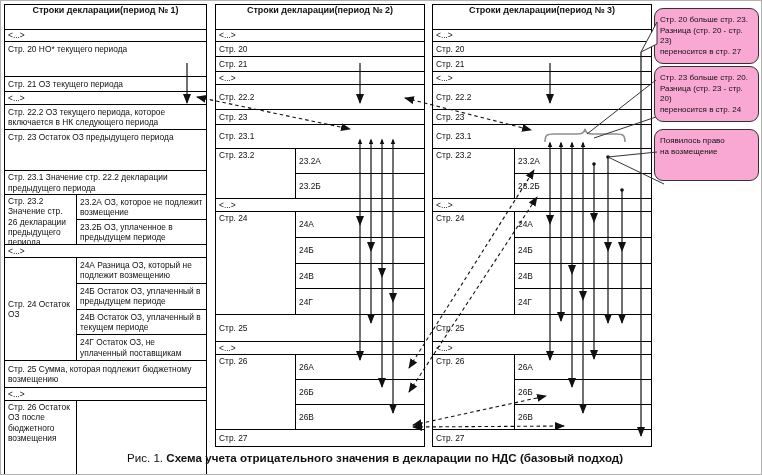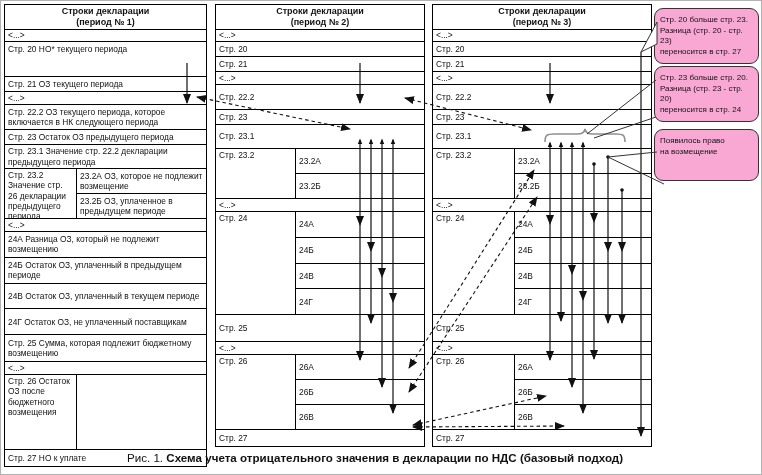--- a/index.html
+++ b/index.html
@@ -2,21 +2,21 @@
 <html><head>
 <meta charset="utf-8">
 <style>
   html,body{margin:0;padding:0;background:#fff;}
   body{font-family:"Liberation Sans",sans-serif;color:#111;}
   #stage{position:relative;width:762px;height:475px;background:#fff;overflow:hidden;}
   .frame{position:absolute;inset:0;border:1px solid #b2b2b2;pointer-events:none;z-index:9;}
 
   .decl-table{position:absolute;background:#fff;border:1.3px solid #000;box-sizing:border-box;
               font-size:8.4px;line-height:1.22;z-index:1;}
-  .hdr{height:24px;box-sizing:border-box;display:flex;flex-direction:column;justify-content:center;
+  .hdr{height:24px;box-sizing:border-box;display:flex;flex-direction:row;justify-content:center;
        text-align:center;font-weight:bold;font-size:9px;line-height:1.25;}
   .row{border-top:1px solid #000;box-sizing:border-box;display:flex;overflow:hidden;}
   .row.plain{align-items:center;padding:0 3px;}
   .lbl{border-right:1px solid #000;box-sizing:border-box;padding:1px 3px;display:flex;
        align-items:flex-start;overflow:hidden;}
   .lbl.mid{align-items:center;}
   .subs{flex:1;display:flex;flex-direction:column;}
   .sub{flex:1;border-top:1px solid #000;box-sizing:border-box;display:flex;align-items:center;
        padding:0 3px;overflow:hidden;}
   .sub:first-child{border-top:none;}
@@ -43,30 +43,31 @@
       <div class="hdr">
         <div>Строки декларации</div>
         <div>(период № 1)</div>
       </div>
       <div class="row plain" style="height: 12px;">&lt;...&gt;</div>
       <div class="row plain" style="height: 15px;">Стр. 20 НО* текущего периода</div>
       <div class="row plain" style="height: 15px; margin-top: 20px;">Стр. 21 ОЗ текущего периода</div>
       <div class="row plain" style="height: 13px;">&lt;...&gt;</div>
       <div class="row plain" style="height: 25px;">Стр. 22.2 ОЗ текущего периода, которое включается в НК следующего периода</div>
       <div class="row plain" style="height: 15px;">Стр. 23 Остаток ОЗ предыдущего периода</div>
-      <div class="row plain" style="height: 24px;">Стр. 23.1 Значение стр. 22.2 декларации предыдущего периода</div>
+      <div class="row plain" style="height: 24px; margin-top: 26px;">Стр. 23.1 Значение стр. 22.2 декларации предыдущего периода</div>
       <div class="row" style="height: 50px;">
         <div class="lbl" style="width: 72px;">Стр. 23.2 Значение стр. 26 декларации предыдущего периода</div>
         <div class="subs">
           <div class="sub">23.2А ОЗ, которое не подлежит возмещение</div>
           <div class="sub">23.2Б ОЗ, уплаченное в предыдущем периоде</div>
         </div>
       </div>
       <div class="row plain" style="height: 13px;">&lt;...&gt;</div>
       <div class="row" style="height: 103px;">
+        <div class="lbl mid" style="width: 72px;">Стр. 24 Остаток ОЗ</div>
         <div class="subs">
           <div class="sub">24А Разница ОЗ, который не подлежит возмещению</div>
           <div class="sub">24Б Остаток ОЗ, уплаченный в предыдущем периоде</div>
           <div class="sub">24В Остаток ОЗ, уплаченный в текущем периоде</div>
           <div class="sub">24Г Остаток ОЗ, не уплаченный поставщикам</div>
         </div>
       </div>
       <div class="row plain" style="height: 27px;">Стр. 25 Сумма, которая подлежит бюджетному возмещению</div>
       <div class="row plain" style="height: 13px;">&lt;...&gt;</div>
       <div class="row" style="height: 75px;">

